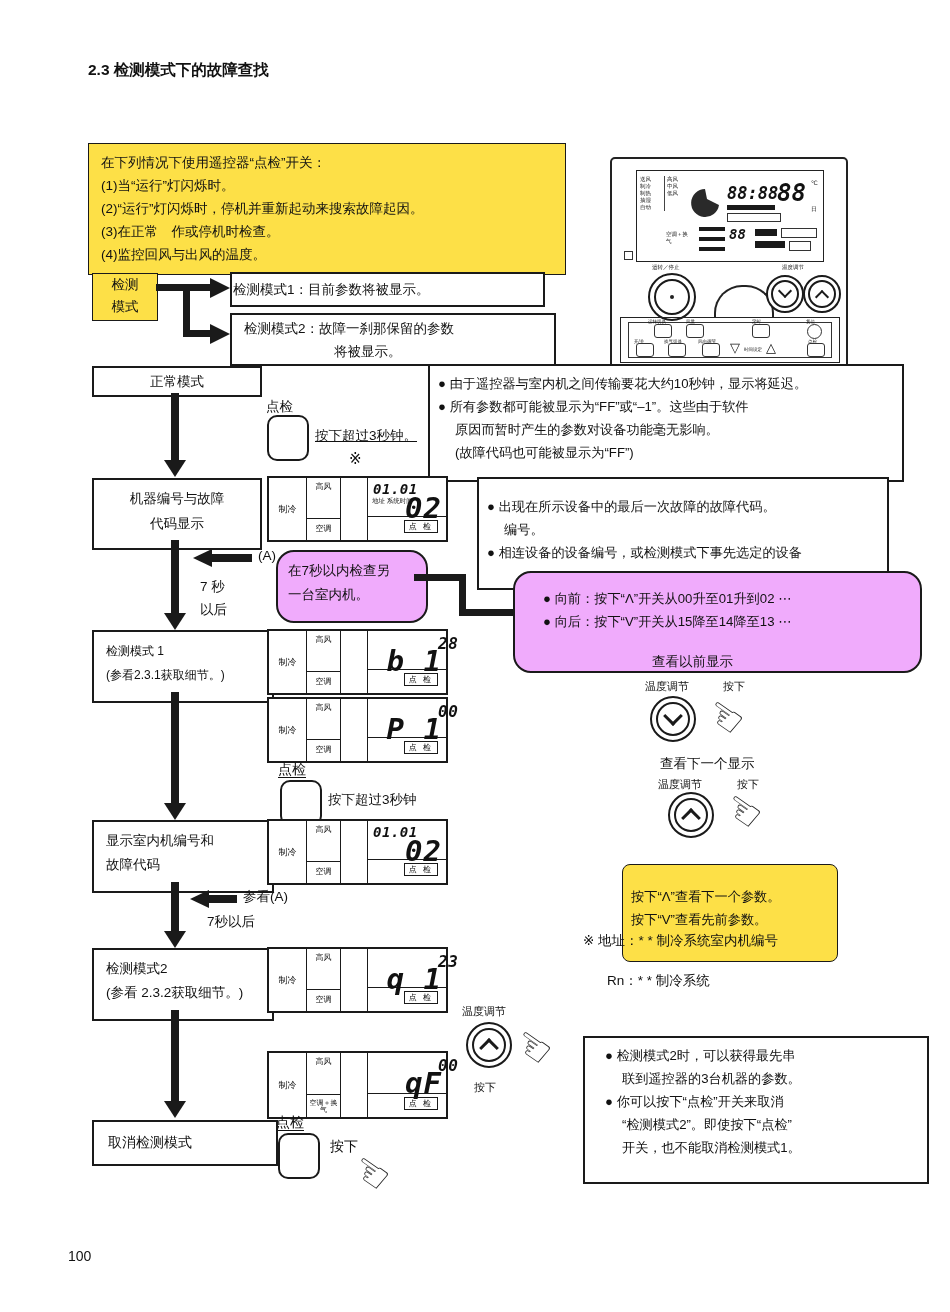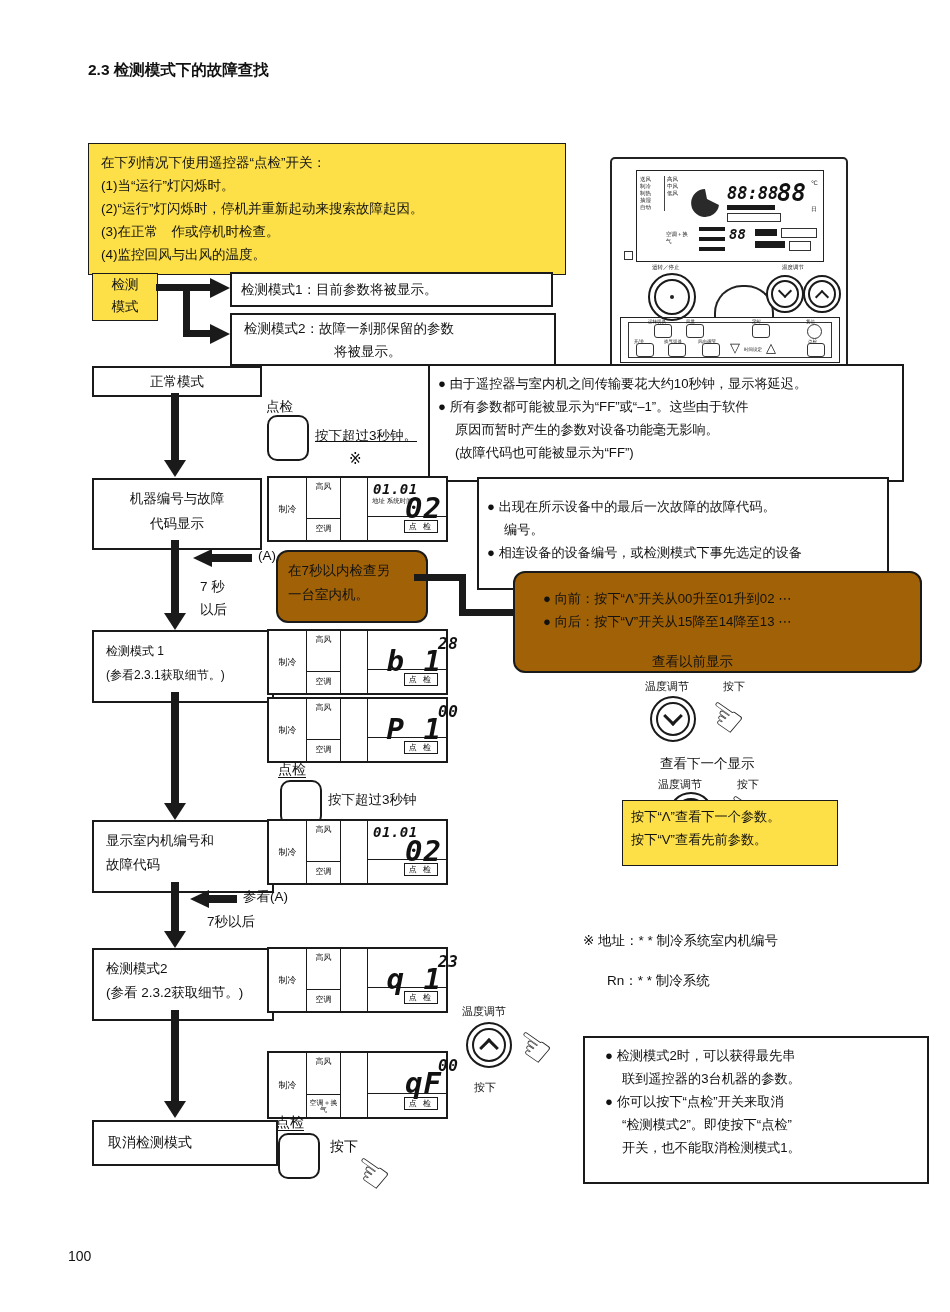--- a/index.html
+++ b/index.html
@@ -2,21 +2,21 @@
 <html><head>
 <meta charset="utf-8">
 <style>
   html,body{margin:0;padding:0;background:#e8e8e8;}
   #page{position:relative;width:950px;height:1312px;background:#ffffff;
         font-family:"Liberation Sans","DejaVu Sans",sans-serif;color:#111;overflow:hidden;}
   .abs{position:absolute;}
   .t{font-size:13.5px;line-height:23px;}
   .box{border:2px solid #1a1a1a;background:#fff;}
   .thin{border:1.5px solid #1a1a1a;background:#fde047;}
-  .round{border:2.5px solid #1a1a1a;border-radius:12px;background:#a16207;}
+  .round{border:2.5px solid #1a1a1a;border-radius:18px;background:#f0abfc;}
   .bar{background:#1a1a1a;}
   .ah-down{width:0;height:0;border-left:11px solid transparent;border-right:11px solid transparent;border-top:17px solid #1a1a1a;}
   .ah-right{width:0;height:0;border-top:10px solid transparent;border-bottom:10px solid transparent;border-left:20px solid #1a1a1a;}
   .ah-left{width:0;height:0;border-top:9px solid transparent;border-bottom:9px solid transparent;border-right:19px solid #1a1a1a;}
   .btn-sq{border:2.5px solid #1a1a1a;border-radius:10px;background:#fff;}
   .cbtn{border:2.5px solid #1a1a1a;border-radius:50%;background:#fff;display:flex;align-items:center;justify-content:center;}
   .cbtn .in{border:2px solid #1a1a1a;border-radius:50%;display:flex;align-items:center;justify-content:center;}
   .chev-dn{display:inline-block;width:11px;height:11px;border-left:3.5px solid #1a1a1a;border-bottom:3.5px solid #1a1a1a;transform:rotate(-45deg);margin-top:-6px;}
   .chev-up{display:inline-block;width:11px;height:11px;border-left:3.5px solid #1a1a1a;border-bottom:3.5px solid #1a1a1a;transform:rotate(135deg);margin-bottom:-6px;}
   .hand{display:inline-block;font-size:42px;line-height:1;transform:rotate(35deg);color:#222;font-family:"DejaVu Sans",sans-serif;}
@@ -149,21 +149,21 @@
     <div>检测</div>
     <div>模式</div>
   </div>
   <div class="abs bar" style="left:156px;top:284px;width:34px;height:7px;"></div>
   <div class="abs bar" style="left:183px;top:284px;width:7px;height:53px;"></div>
   <div class="abs bar" style="left:183px;top:284px;width:28px;height:7px;"></div>
   <div class="abs ah-right" style="left:210px;top:278px;"></div>
   <div class="abs bar" style="left:183px;top:330px;width:28px;height:7px;"></div>
   <div class="abs ah-right" style="left:210px;top:324px;"></div>
 
-  <div class="abs box" style="left:230px;top:272px;width:310px;height:31px;display:flex;align-items:center;padding-left:9px;">
+  <div class="abs box" style="left:230px;top:272px;width:310px;height:31px;display:flex;align-items:center;padding-left:1px;">
     <span class="t">检测模式1：目前参数将被显示。</span>
   </div>
   <div class="abs box" style="left:230px;top:313px;width:310px;height:47px;padding:2px 0 0 12px;">
     <div class="t">检测模式2：故障一刹那保留的参数</div>
     <div class="t" style="padding-left:90px;">将被显示。</div>
   </div>
 
   <div class="abs box" style="left:92px;top:366px;width:166px;height:27px;display:flex;align-items:center;justify-content:center;font-size:13.5px;">正常模式</div>
 
   <div class="abs bar" style="left:171px;top:393px;width:8px;height:68px;"></div>
@@ -295,21 +295,21 @@
   <div class="abs" style="left:660px;top:755px;font-size:13.5px;">查看下一个显示</div>
   <div class="abs" style="left:658px;top:777px;font-size:11px;">温度调节</div>
   <div class="abs" style="left:737px;top:777px;font-size:11px;">按下</div>
   <div class="abs cbtn" style="left:668px;top:792px;width:42px;height:42px;">
     <div class="in" style="width:30px;height:30px;">
         <span class="chev-up"></span>
       </div>
   </div>
   <span class="abs hand" style="left:724px;top:790px;">☜</span>
 
-  <div class="abs thin" style="left:622px;top:800px;width:198px;height:56px;padding:4px 8px;">
+  <div class="abs thin" style="left:622px;top:864px;width:198px;height:56px;padding:20px 8px;border-radius:8px;">
     <div class="note-line">按下“Λ”查看下一个参数。</div>
     <div class="note-line">按下“V”查看先前参数。</div>
   </div>
 
   <div class="abs box" style="left:92px;top:820px;width:166px;height:62px;padding:7px 0 0 12px;font-size:13.5px;line-height:24px;">
     <div>显示室内机编号和</div>
     <div>故障代码</div>
   </div>
 
   <div class="abs lcd" style="left:267px;top:819px;width:177px;height:62px;">

